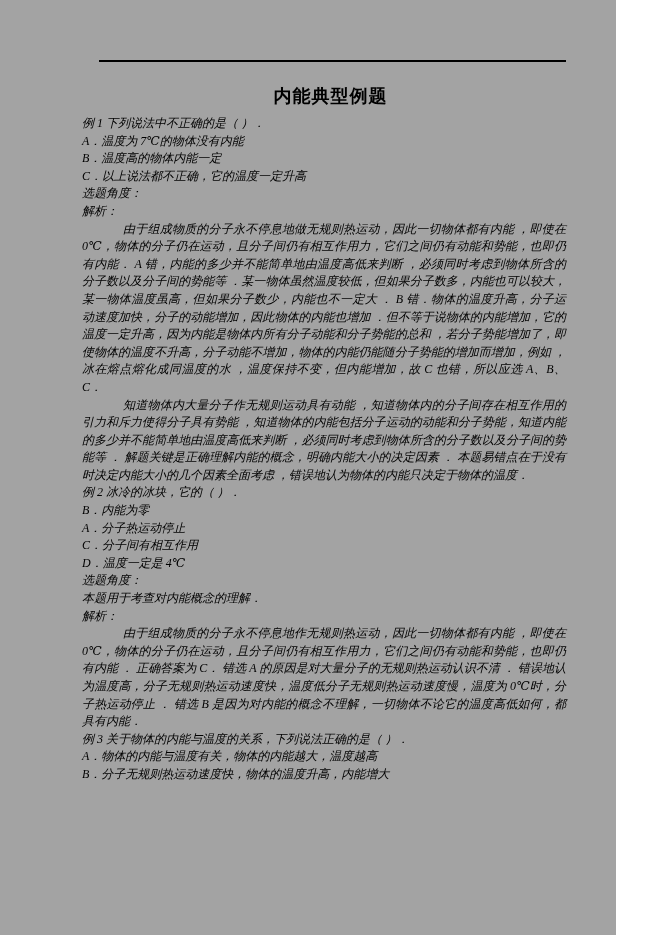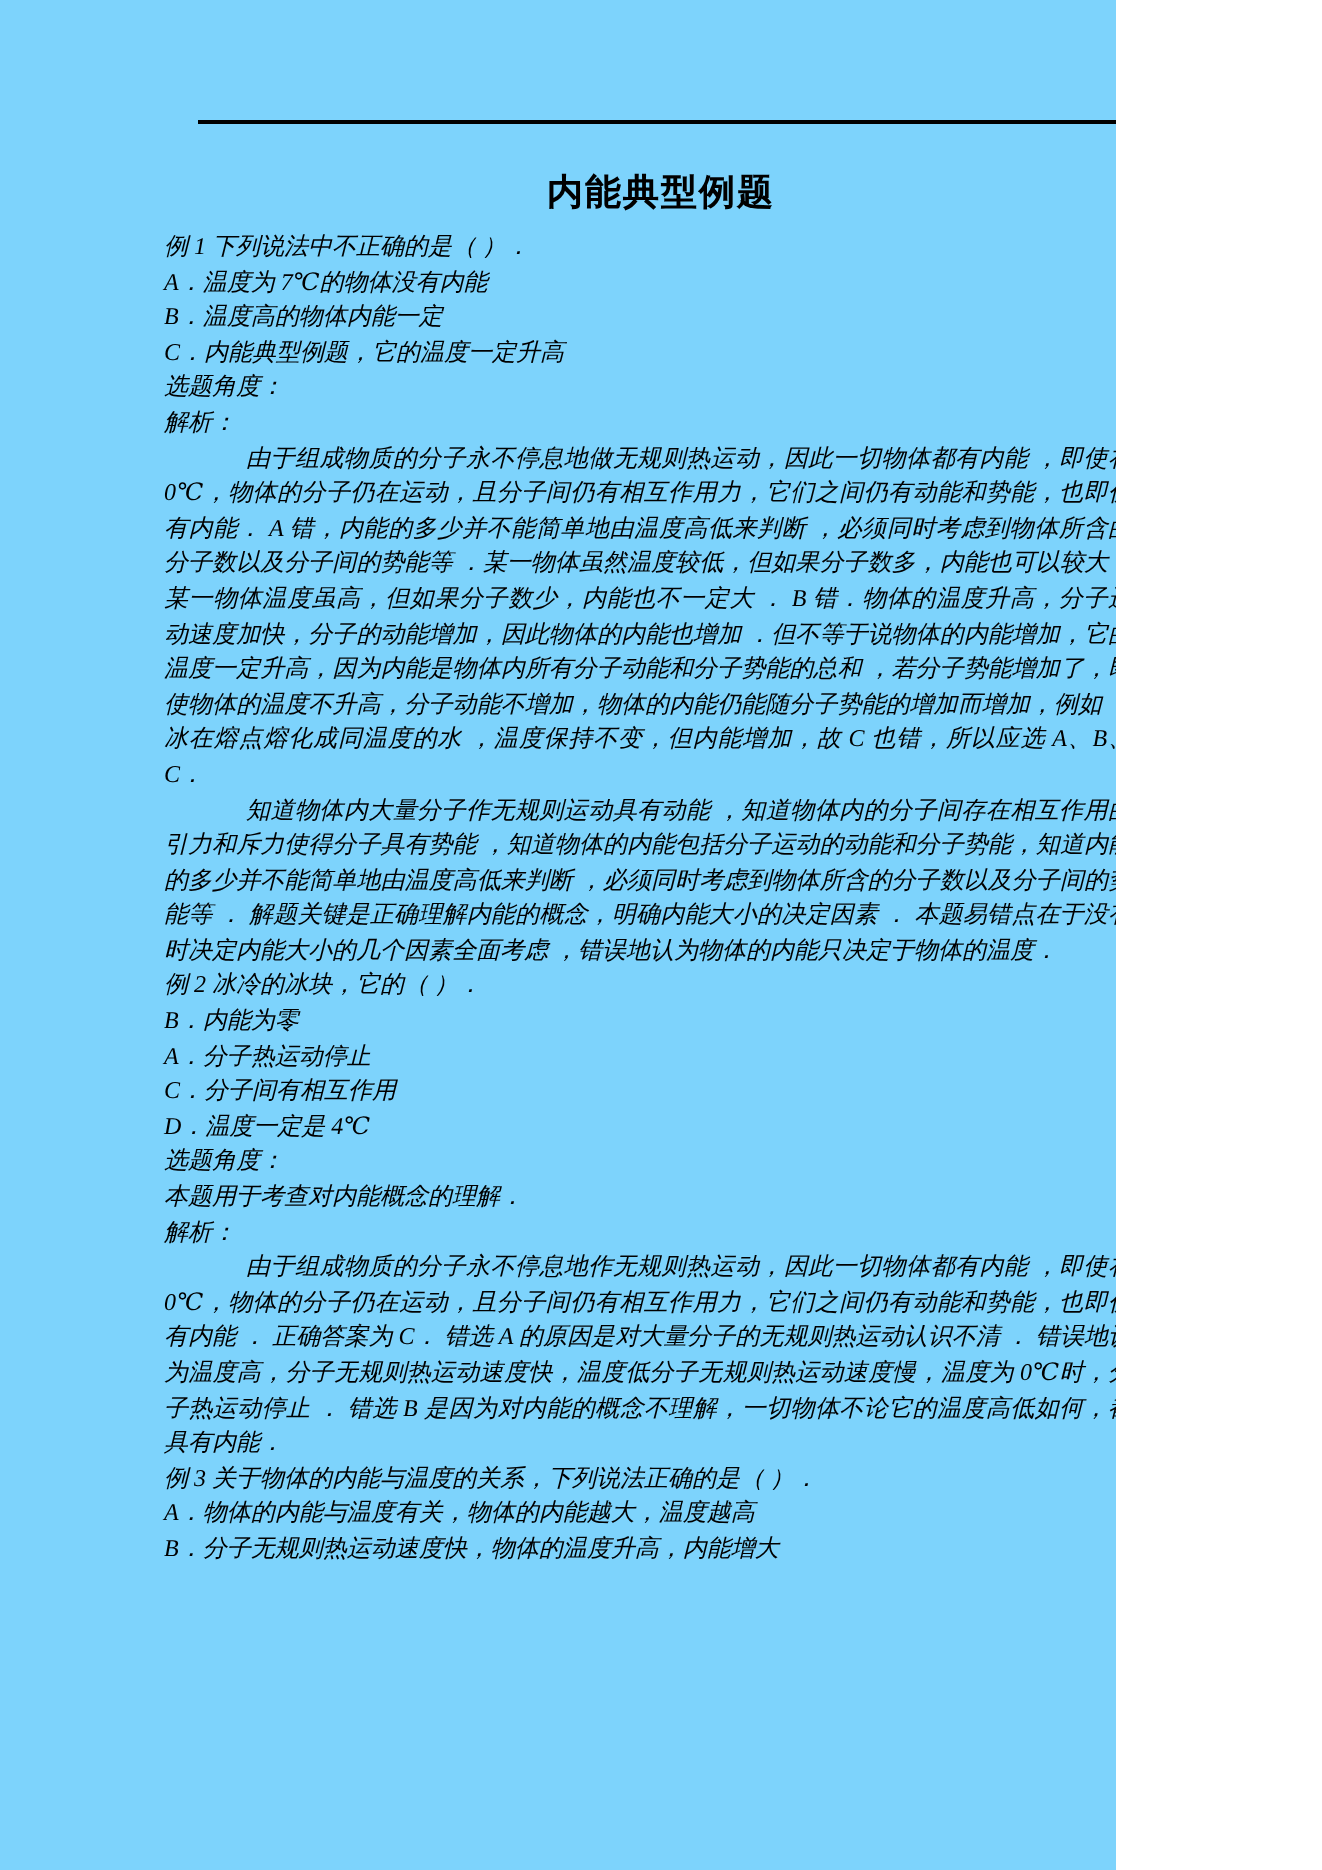--- a/index.html
+++ b/index.html
@@ -2,23 +2,23 @@
 <html><head>
 <meta charset="utf-8">
 <style>
   html, body {
     margin: 0;
     padding: 0;
     background: #ffffff;
   }
   .page {
     position: relative;
-    width: 558px;
+    width: 616px;
     height: 935px;
-    background: #7dd3fc;
+    background: #a3a3a3;
     color: #000000;
     font-family: "Liberation Serif", "DejaVu Serif", serif;
     overflow: hidden;
   }
   .rule {
     position: absolute;
     left: 99px;
     top: 60px;
     width: 467px;
     height: 2px;
@@ -60,21 +60,21 @@
 </head>
 <body>
 
 <div class="page">
   <div class="rule"></div>
   <div class="title">内能典型例题</div>
   <div class="content">
     <p class="line-q">例 1 下列说法中不正确的是（    ）．</p>
     <p class="line-opt">A．温度为 7℃的物体没有内能</p>
     <p class="line-opt">B．温度高的物体内能一定</p>
-    <p class="line-opt">C．内能典型例题，它的温度一定升高</p>
+    <p class="line-opt">C．以上说法都不正确，它的温度一定升高</p>
     <p class="line-label">选题角度：</p>
     <p class="line-label">解析：</p>
     <p class="para">由于组成物质的分子永不停息地做无规则热运动，因此一切物体都有内能 ，即使在 0℃，物体的分子仍在运动，且分子间仍有相互作用力，它们之间仍有动能和势能，也即仍有内能． A 错，内能的多少并不能简单地由温度高低来判断 ，必须同时考虑到物体所含的分子数以及分子间的势能等 ．某一物体虽然温度较低，但如果分子数多，内能也可以较大，某一物体温度虽高，但如果分子数少，内能也不一定大 ． B 错．物体的温度升高，分子运动速度加快，分子的动能增加，因此物体的内能也增加 ．但不等于说物体的内能增加，它的温度一定升高，因为内能是物体内所有分子动能和分子势能的总和 ，若分子势能增加了，即使物体的温度不升高，分子动能不增加，物体的内能仍能随分子势能的增加而增加，例如 ，冰在熔点熔化成同温度的水 ，温度保持不变，但内能增加，故 C 也错，所以应选 A、B、C．</p>
     <p class="para">知道物体内大量分子作无规则运动具有动能 ，知道物体内的分子间存在相互作用的引力和斥力使得分子具有势能 ，知道物体的内能包括分子运动的动能和分子势能，知道内能的多少并不能简单地由温度高低来判断 ，必须同时考虑到物体所含的分子数以及分子间的势能等 ． 解题关键是正确理解内能的概念，明确内能大小的决定因素 ． 本题易错点在于没有时决定内能大小的几个因素全面考虑 ，错误地认为物体的内能只决定于物体的温度．</p>
     <p class="line-q">例 2 冰冷的冰块，它的（    ）．</p>
     <p class="line-opt">B．内能为零</p>
     <p class="line-opt">A．分子热运动停止</p>
     <p class="line-opt">C．分子间有相互作用</p>
     <p class="line-opt">D．温度一定是 4℃</p>
     <p class="line-label">选题角度：</p>

